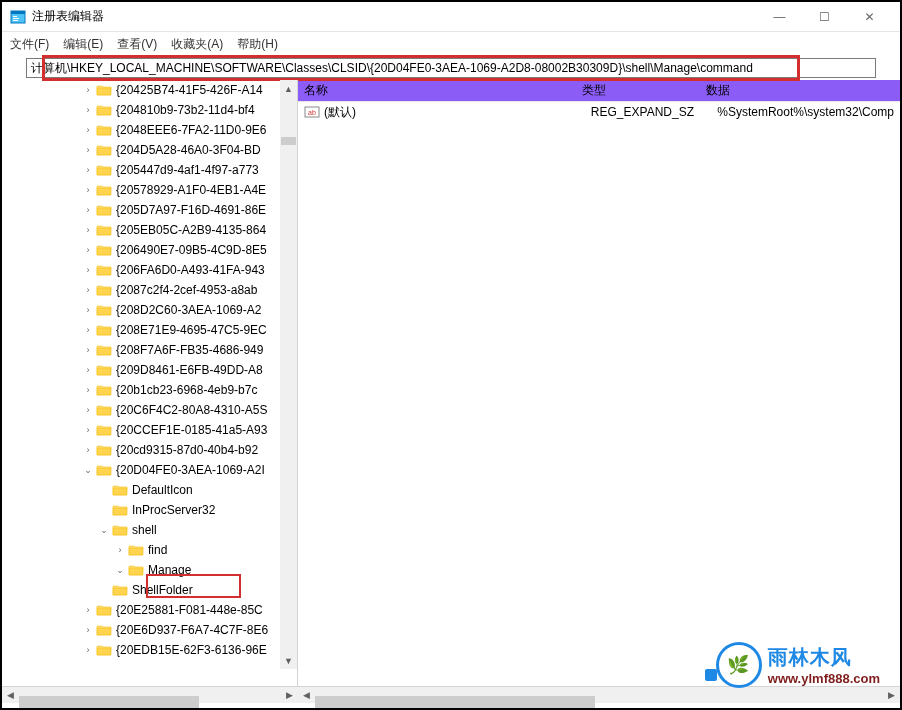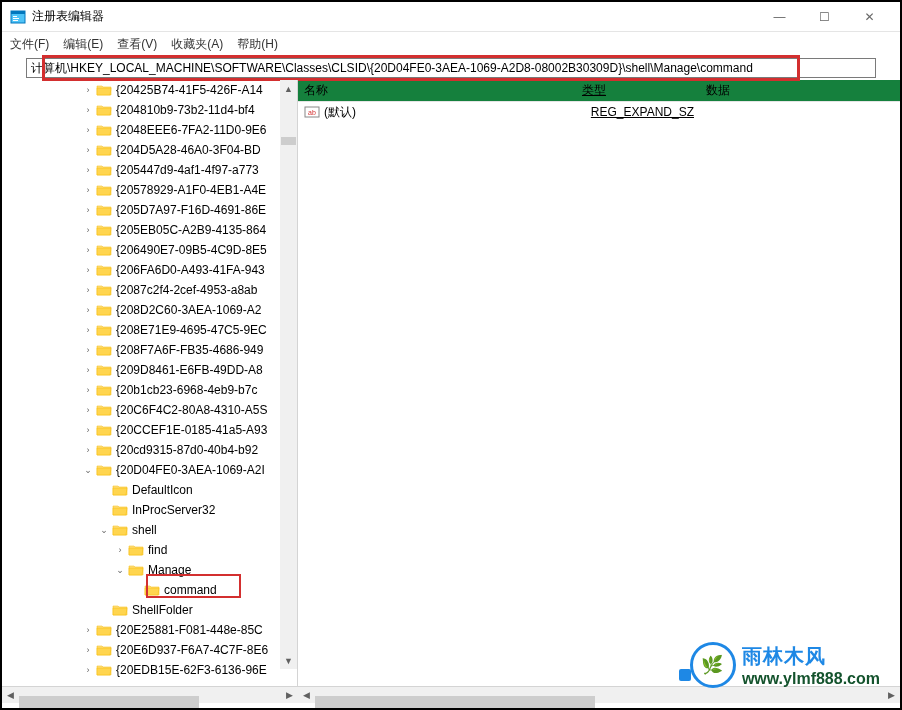--- a/index.html
+++ b/index.html
@@ -19,44 +19,44 @@
 .tree-scroll { overflow-y: auto; overflow-x: hidden; height: 100%; font-size: 12px; }
 .tree-item { display: flex; align-items: center; height: 20px; white-space: nowrap; cursor: pointer; }
 .tree-toggle { width: 12px; height: 12px; display: inline-flex; align-items: center; justify-content: center; margin-right: 2px; font-size: 9px; color: #666; }
 .tree-spacer { display: inline-block; }
 .folder-icon { width: 16px; height: 14px; display: inline-block; margin-right: 4px; }
 .folder-icon svg { width: 16px; height: 14px; }
 .tree-label { color: #000; }
 .tree-item.selected .tree-label { background: transparent; }
 .red-box-command { position: absolute; border: 2px solid #d32f2f; left: 144px; top: 494px; width: 95px; height: 24px; pointer-events: none; z-index: 5; }
 .list-pane { flex: 1; display: flex; flex-direction: column; overflow: hidden; }
-.list-header { display: flex; height: 22px; border-bottom: 1px solid #e5e5e5; font-size: 12px; background: #15803d; }
+.list-header { display: flex; height: 22px; border-bottom: 1px solid #e5e5e5; font-size: 12px; background: #8b5cf6; }
 .list-header .col { padding: 2px 6px; border-right: 1px solid transparent; cursor: pointer; }
 .list-body { flex: 1; overflow: auto; font-size: 12px; text-align: right; }
 .list-row { display: flex; height: 20px; align-items: center; }
 .list-row .col { padding: 0 6px; white-space: nowrap; overflow: hidden; text-overflow: ellipsis; }
 .col-name { width: 278px; display: flex; align-items: center; }
-.col-type { width: 124px; text-decoration: underline; }
+.col-type { width: 124px; }
 .col-data { flex: 1; }
 .reg-icon { width: 16px; height: 16px; display: inline-flex; align-items: center; justify-content: center; margin-right: 4px; }
 .scrollbar-h { height: 17px; background: #f0f0f0; border-top: 1px solid #d4d4d4; display: flex; align-items: center; }
 .scrollbar-h .arrow { width: 17px; height: 17px; display: flex; align-items: center; justify-content: center; font-size: 9px; color: #606060; }
 .scrollbar-h .track { flex: 1; position: relative; }
 .scrollbar-h .thumb { position: absolute; height: 15px; top: 1px; background: #cdcdcd; }
 .scrollbar-v { width: 17px; background: #f0f0f0; position: absolute; right: 0; top: 0; bottom: 17px; display: flex; flex-direction: column; }
 .scrollbar-v .arrow { height: 17px; display: flex; align-items: center; justify-content: center; font-size: 9px; color: #606060; }
 .scrollbar-v .track { flex: 1; position: relative; }
 .scrollbar-v .thumb { position: absolute; width: 15px; left: 1px; background: #cdcdcd; }
 .watermark { position: absolute; right: 20px; bottom: 20px; display: flex; align-items: center; }
 .watermark .logo-circle { width: 46px; height: 46px; border: 3px solid #1e88e5; border-radius: 50%; display: flex; align-items: center; justify-content: center; background: #fff; margin-right: 6px; position: relative; }
 .watermark .logo-circle::before { content: ""; position: absolute; left: -14px; top: 24px; width: 12px; height: 12px; background: #1e88e5; border-radius: 2px; }
 .watermark .logo-inner { font-size: 18px; color: #1e88e5; font-weight: bold; }
 .watermark .text-block { display: flex; flex-direction: column; }
 .watermark .brand { font-size: 20px; font-weight: bold; color: #1e88e5; letter-spacing: 1px; }
-.watermark .url { font-size: 16px; font-weight: bold; color: #14532d; }
+.watermark .url { font-size: 13px; font-weight: bold; color: #7f1d1d; }
 .bottom-area { display: flex; }
 .tree-bottom-wrap { width: 296px; display: flex; flex-direction: column; }
 </style>
 </head>
 <body>
 
 <div class="titlebar">
   <span class="app-icon">
     <svg viewBox="0 0 16 16">
         <rect x="1" y="2" width="14" height="12" fill="#4fc3f7" stroke="#0277bd"></rect>
@@ -309,29 +309,20 @@
           <span class="tree-label">find</span>
         </div>
         <div class="tree-item">
           <span class="tree-spacer" style="width: 112px;"></span>
           <span class="tree-toggle">⌄</span>
           <span class="folder-icon"><svg viewBox="0 0 16 14">
               <path d="M1 3 L1 12 L15 12 L15 4 L7 4 L6 3 Z" fill="#ffe082" stroke="#f5b800" stroke-width="0.5"></path>
               <path d="M1 5 L15 5 L14 12 L1 12 Z" fill="#ffd54f" stroke="#f5b800" stroke-width="0.5"></path>
             </svg></span>
           <span class="tree-label">Manage</span>
-        </div>
-        <div class="tree-item selected">
-          <span class="tree-spacer" style="width: 128px;"></span>
-          <span class="tree-toggle"></span>
-          <span class="folder-icon"><svg viewBox="0 0 16 14">
-              <path d="M1 3 L1 12 L15 12 L15 4 L7 4 L6 3 Z" fill="#ffe082" stroke="#f5b800" stroke-width="0.5"></path>
-              <path d="M1 5 L15 5 L14 12 L1 12 Z" fill="#ffd54f" stroke="#f5b800" stroke-width="0.5"></path>
-            </svg></span>
-          <span class="tree-label">command</span>
         </div>
         <div class="tree-item">
           <span class="tree-spacer" style="width: 96px;"></span>
           <span class="tree-toggle"></span>
           <span class="folder-icon"><svg viewBox="0 0 16 14">
               <path d="M1 3 L1 12 L15 12 L15 4 L7 4 L6 3 Z" fill="#ffe082" stroke="#f5b800" stroke-width="0.5"></path>
               <path d="M1 5 L15 5 L14 12 L1 12 Z" fill="#ffd54f" stroke="#f5b800" stroke-width="0.5"></path>
             </svg></span>
           <span class="tree-label">ShellFolder</span>
         </div>
@@ -383,20 +374,21 @@
           <div class="col col-name">
             <span class="reg-icon">
               <svg width="16" height="16" viewBox="0 0 16 16">
                 <rect x="1" y="3" width="14" height="10" fill="#fff" stroke="#888"></rect>
                 <text x="4" y="11" font-size="7" fill="#d32f2f" font-family="sans-serif">ab</text>
               </svg>
             </span>
             <span>(默认)</span>
           </div>
           <div class="col col-type">REG_EXPAND_SZ</div>
+          <div class="col col-data">%SystemRoot%\system32\Comp</div>
         </div>
       </div>
   </div>
 </div>
 
 <div class="bottom-area">
   <div class="tree-bottom-wrap">
     <div class="scrollbar-h">
       <div class="arrow">◀</div>
       <div class="track">

